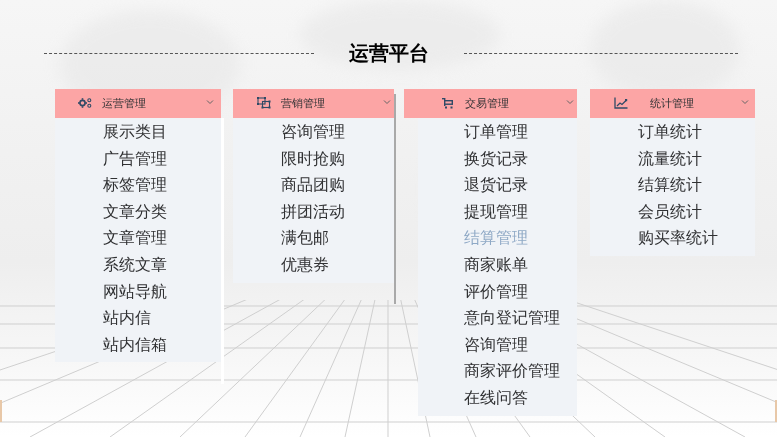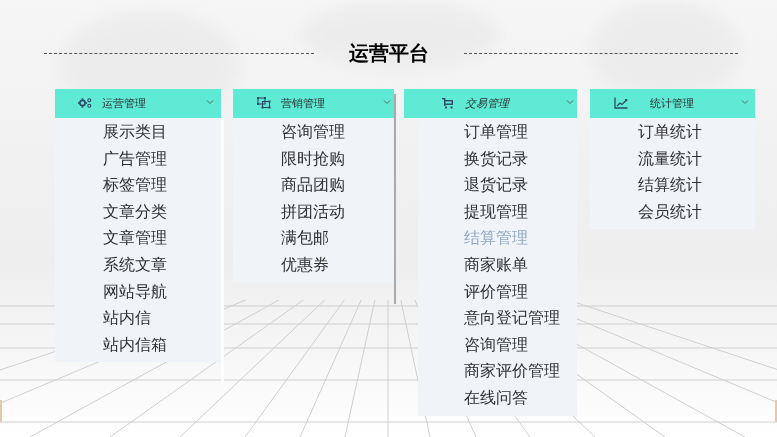--- a/index.html
+++ b/index.html
@@ -35,21 +35,21 @@
       font-size: 20px; font-weight: bold; color: #000000;
       font-family: "DejaVu Sans", sans-serif;
       letter-spacing: 0px; padding: 0 0; text-align: center;
     }
 
     
     .menu {
       position: absolute; top: 89px;
     }
     .menu-head {
-      height: 29px; background: #5eead4;
+      height: 29px; background: #fca5a5;
       display: flex; align-items: center; position: relative;
     }
     .menu-head .icon { position: absolute; top: 8px; width: 14px; height: 12px; }
     .menu-head .label { position: absolute; top: 7px; font-size: 11px; color: #303133; }
     .menu-head .chev { position: absolute; top: 9px; width: 8px; height: 8px; }
     .menu-body {
       background: #f0f3f7; position: relative;
     }
     .menu-item {
       height: 26.6px; font-size: 16px; color: #303133; line-height: 26.6px;
@@ -177,21 +177,21 @@
       <g fill="#2f4a66">
         <rect x="1" y="1" width="2.5" height="1.4"></rect>
         <rect x="3" y="1" width="1.4" height="8"></rect>
         <rect x="3" y="3" width="9" height="1.4"></rect>
         <rect x="10.6" y="3" width="1.4" height="4.5"></rect>
         <rect x="3" y="6.5" width="9" height="1.4"></rect>
         <rect x="4" y="9.5" width="2" height="2"></rect>
         <rect x="9.5" y="9.5" width="2" height="2"></rect>
       </g>
     </svg>
-    <span class="label" style="left:61px;font-style:italic;">交易管理</span>
+    <span class="label" style="left:61px;">交易管理</span>
     <svg class="chev" style="left:162px;" viewBox="0 0 8 8">
       <polyline points="1,2.5 4,5.5 7,2.5" fill="none" stroke="#666" stroke-width="1"></polyline>
     </svg>
   </div>
   <div class="menu-body" style="padding-left:46px;padding-top:1px;padding-bottom:4px;">
     <div class="menu-item">订单管理</div>
     <div class="menu-item">换货记录</div>
     <div class="menu-item">退货记录</div>
     <div class="menu-item">提现管理</div>
     <div class="menu-item active">结算管理</div>
@@ -216,14 +216,15 @@
     <span class="label" style="left:60px;">统计管理</span>
     <svg class="chev" style="left:151px;" viewBox="0 0 8 8">
       <polyline points="1,2.5 4,5.5 7,2.5" fill="none" stroke="#666" stroke-width="1"></polyline>
     </svg>
   </div>
   <div class="menu-body" style="padding-left:48px;padding-top:1px;padding-bottom:4px;">
     <div class="menu-item">订单统计</div>
     <div class="menu-item">流量统计</div>
     <div class="menu-item">结算统计</div>
     <div class="menu-item">会员统计</div>
+    <div class="menu-item">购买率统计</div>
   </div>
 </div>
 
 </body></html>

